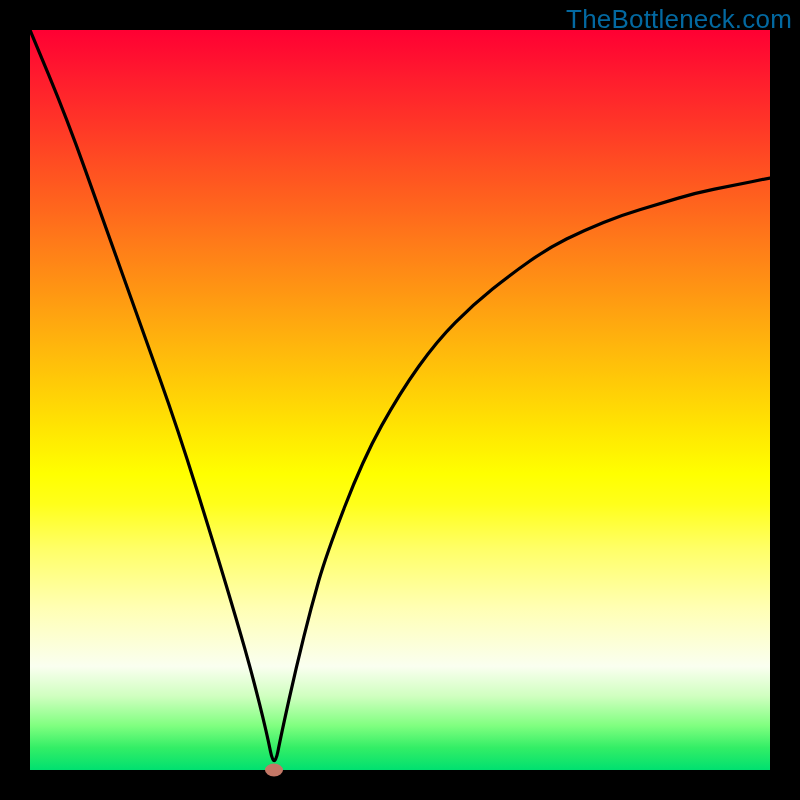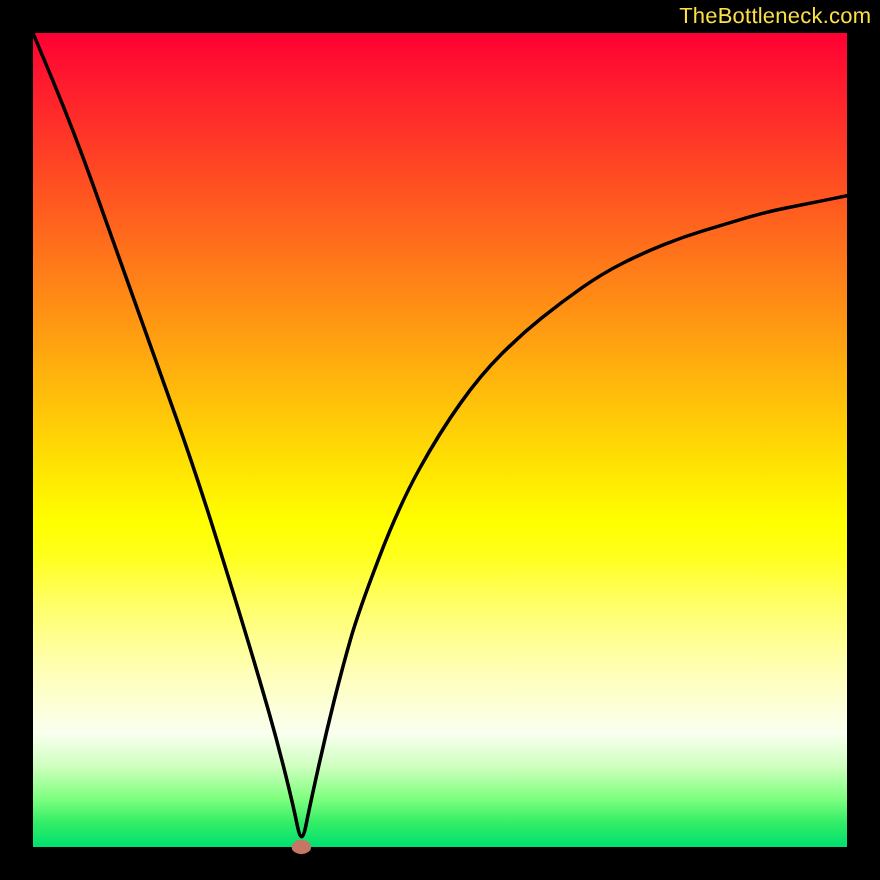--- a/index.html
+++ b/index.html
@@ -58,23 +58,23 @@
     width: 18px;
     height: 13px;
     border-radius: 50%;
     transform: translate(-50%, -50%);
     z-index: 3;
   }
   .watermark {
     position: absolute;
     top: 4px;
     right: 8px;
-    font-size: 20px;
+    font-size: 26px;
     font-weight: 500;
-    color: #fde047;
+    color: #0369a1;
     letter-spacing: 0.2px;
   }
 </style>
 </head>
 <body>
 
 <div class="outer">
 
   <div class="watermark">TheBottleneck.com</div>
 

